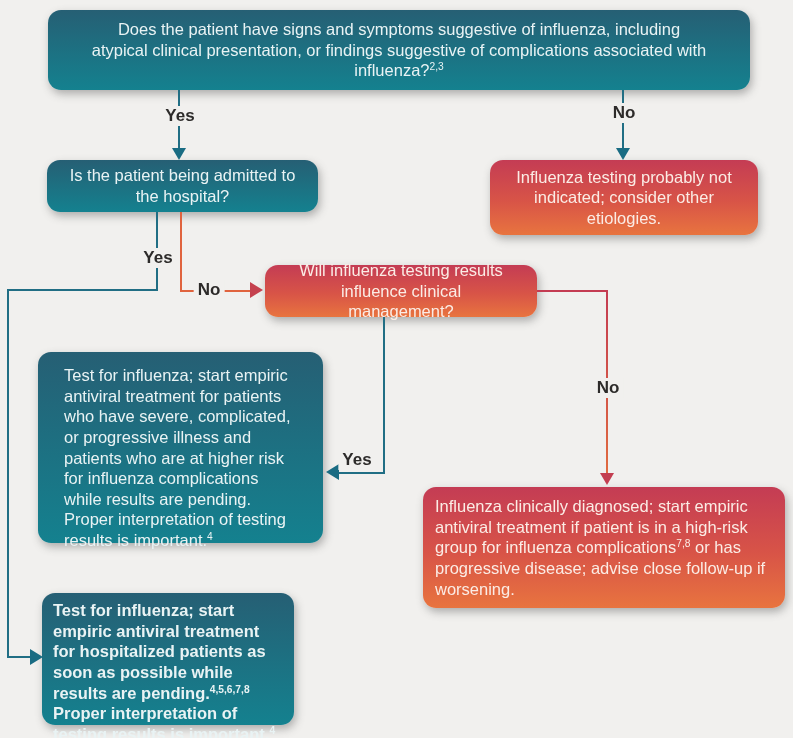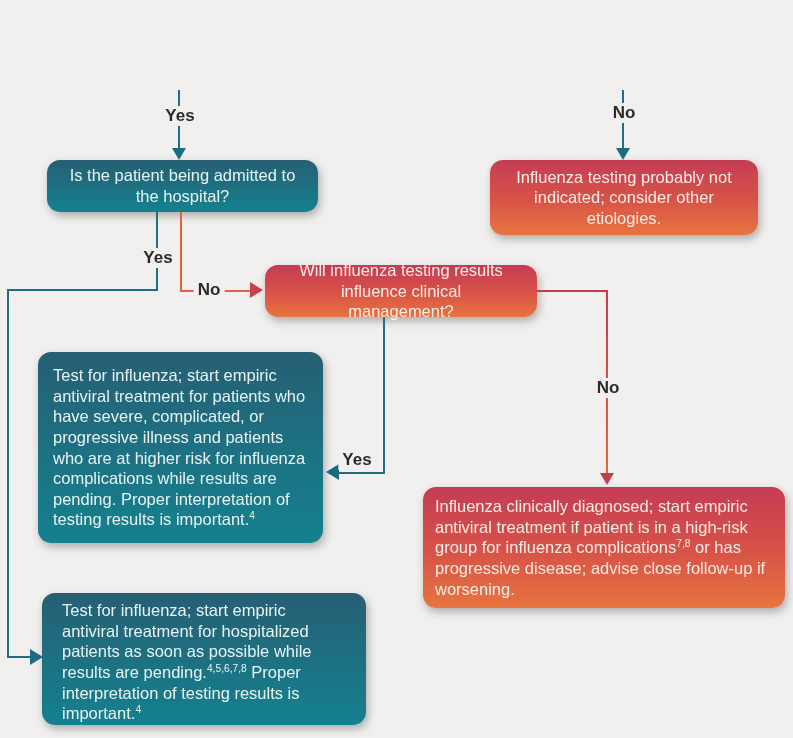--- a/index.html
+++ b/index.html
@@ -30,23 +30,23 @@
     text-align:center;
   }
   .left { text-align:left; }
   sup { font-size:0.62em; line-height:0; }
 
   
   #q1            { left:48px;  top:10px;  width:702px; height:80px;  padding:0 42px; }
   #admit         { left:47px;  top:160px; width:271px; height:52px;  padding:0 18px; }
   #not-indicated { left:490px; top:160px; width:268px; height:75px;  padding:0 20px; }
   #will          { left:265px; top:265px; width:272px; height:52px;  padding:0 34px; }
-  #outpatient    { left:38px;  top:352px; width:285px; height:191px; padding:13px 15px; }
+  #outpatient    { left:38px;  top:352px; width:285px; height:191px; padding:13px 26px; }
   #diagnosed     { left:423px; top:487px; width:362px; height:121px; padding:9px 12px; }
-  #hospitalized  { left:42px;  top:593px; width:324px; height:132px; padding:7px 20px; }
+  #hospitalized  { left:42px;  top:593px; width:252px; height:132px; padding:7px 11px;font-weight:bold; }
 
   
   .line { position:absolute; }
   .tealline { background:#216e84; }
   .orangeline { background:#e0633e; }
   .crimline { background:#c43c52; }
 
   #lineA   { left:178px; top:90px;  width:2px;  height:58px; }
   #lineB   { left:622px; top:90px;  width:2px;  height:58px; }
   #lineC1  { left:156px; top:212px; width:2px;  height:78px; }
@@ -91,20 +91,23 @@
   #yes2 { left:158px; top:248px; }
   #no2  { left:209px; top:280px; }
   #yes3 { left:357px; top:450px; }
   #no3  { left:608px; top:378px; }
 </style>
 </head>
 <body>
 
 <div id="canvas">
 
+  <div class="node teal center" id="q1">
+    <span>Does the patient have signs and symptoms suggestive of influenza, including atypical clinical presentation, or findings suggestive of complications associated with influenza?<sup>2,3</sup></span>
+  </div>
 
   <div class="node teal center" id="admit">
     <span>Is the patient being admitted to the hospital?</span>
   </div>
 
   <div class="node red center" id="not-indicated">
     <span>Influenza testing probably not indicated; consider other etiologies.</span>
   </div>
 
   <div class="node red center" id="will">

